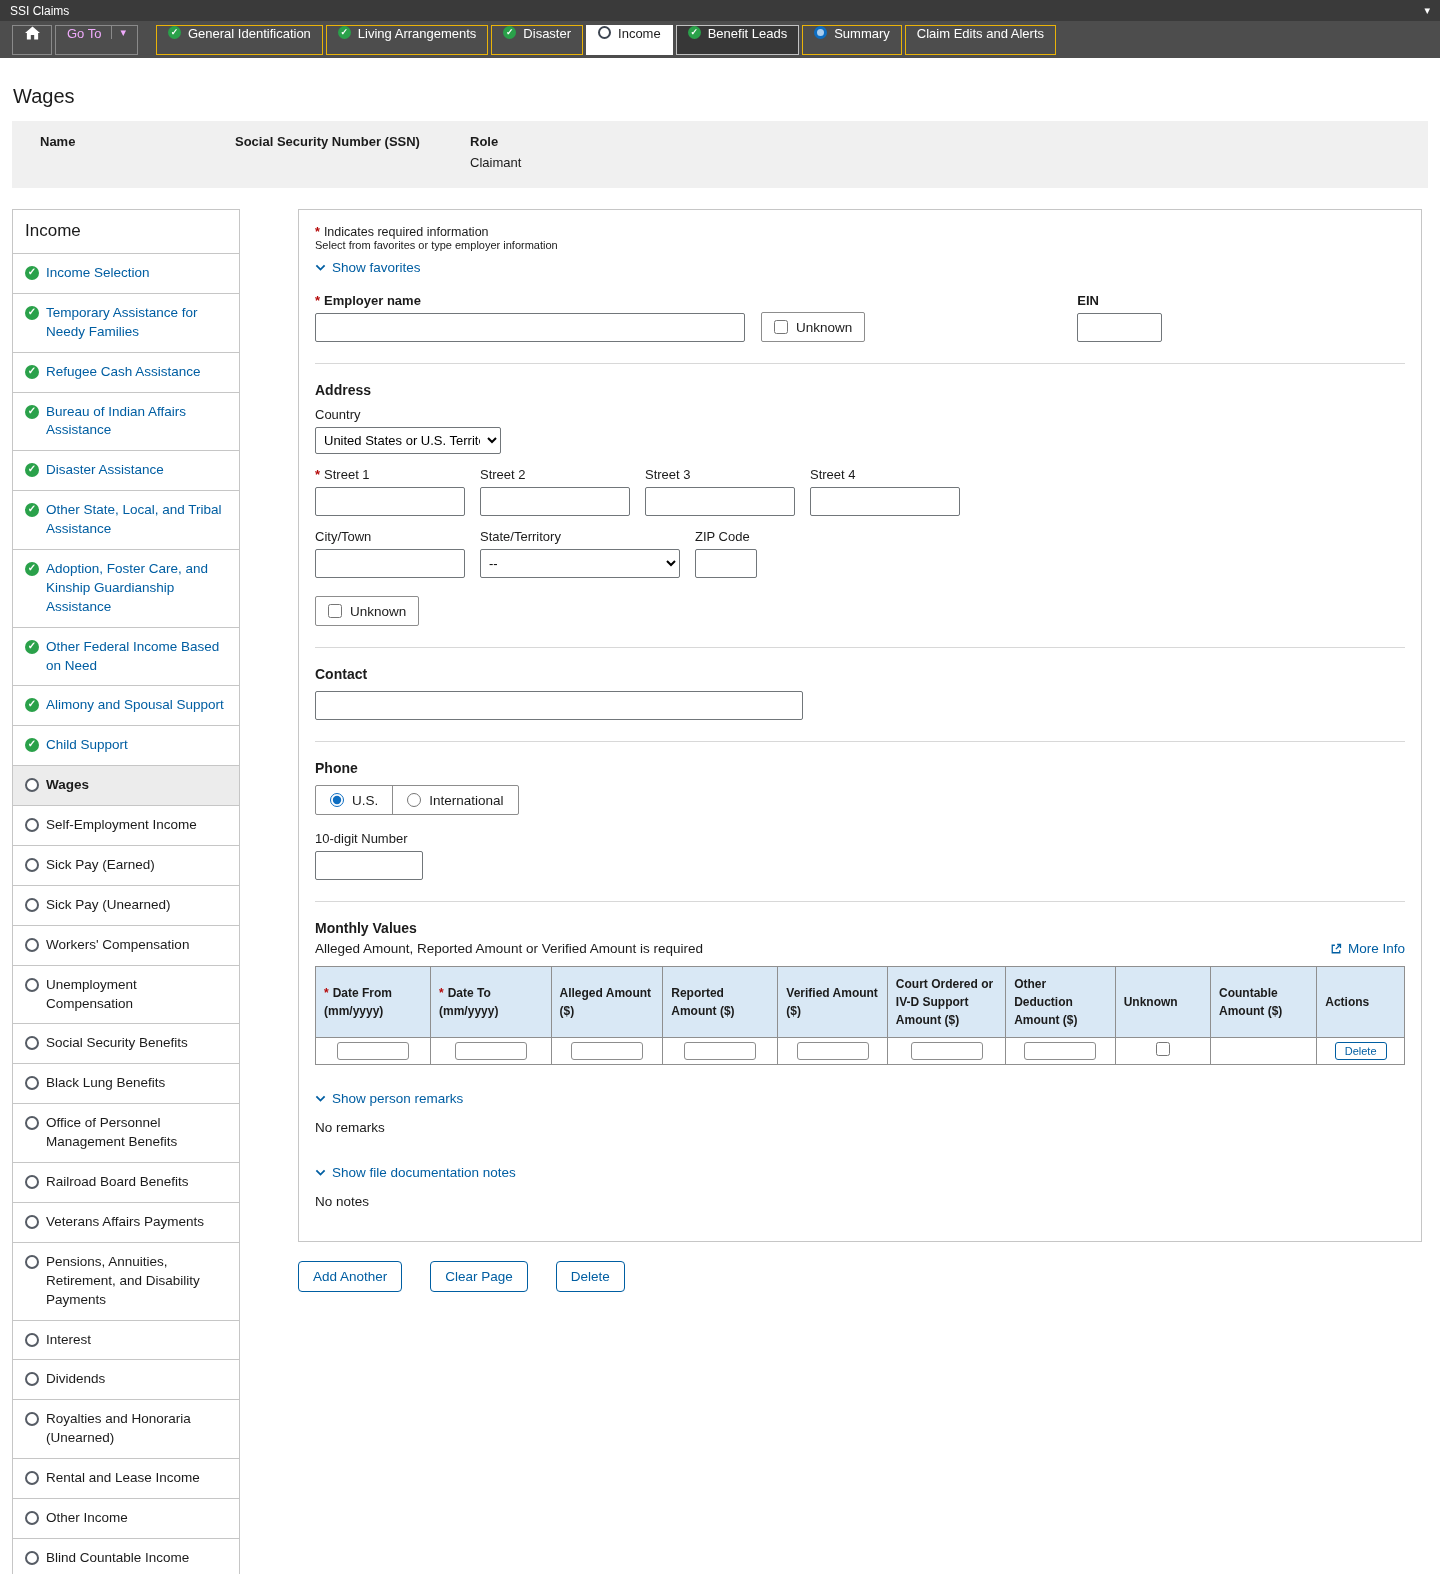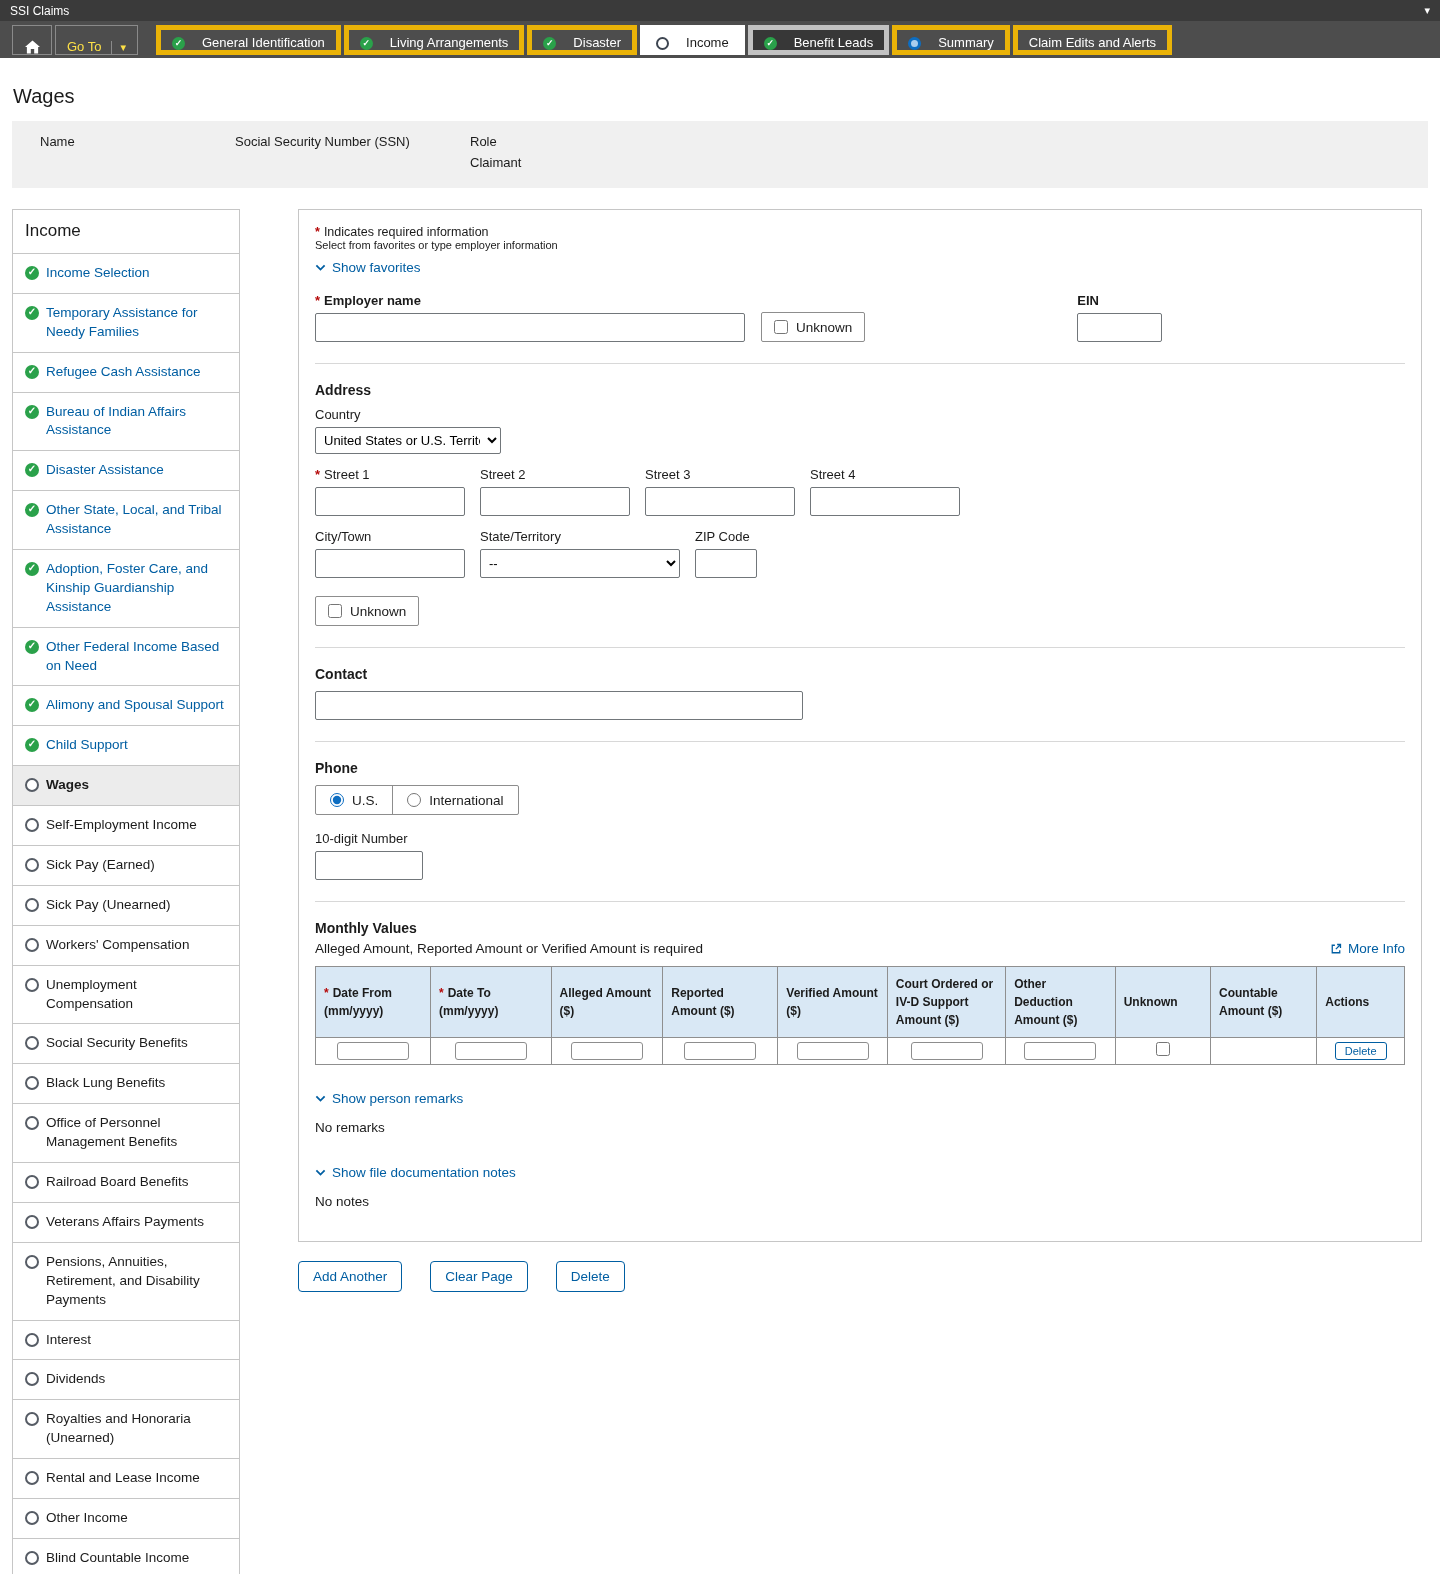--- a/index.html
+++ b/index.html
@@ -6,38 +6,38 @@
   html,body{background:#fff}
   body{width:1440px;font-family:"Liberation Sans",sans-serif;color:#1b1b1b;font-size:13px}
   button{font-family:inherit;cursor:pointer}
   input,select{font-family:inherit;font-size:13px}
   input[type=radio],input[type=checkbox]{accent-color:#0d6dc1;width:14px;height:14px;cursor:pointer}
 
   
   .titlebar{height:21px;background:#3a3a3a;color:#fff;display:flex;align-items:center;justify-content:space-between;padding:0 10px;font-size:12px}
   .titlebar .caret{cursor:pointer;font-size:11px}
   .navbar{height:37px;background:#4d4d4d;display:flex;align-items:center;padding:0 12px;gap:3px}
-  .nav-btn{height:30px;background:transparent;border:1px solid #8a8a8a;color:#fde047;display:flex;align-items:flex-end;gap:7px;padding:0 11px;font-size:13px}
+  .nav-btn{height:30px;background:transparent;border:1px solid #8a8a8a;color:#f0abfc;display:flex;align-items:flex-start;gap:7px;padding:0 11px;font-size:13px}
   .home-btn{width:40px;justify-content:center;padding:0}
   .goto-btn{margin-right:15px}
   .goto-caret{border-left:1px solid #8a8a8a;padding-left:8px;margin-left:3px;font-size:11px}
-  .tab{height:30px;background:transparent;border:5px solid #eab308;color:#fff;display:flex;align-items:flex-end;gap:17px;padding:0 11px;font-size:13px;white-space:nowrap}
+  .tab{height:30px;background:transparent;border:1px solid #eab308;color:#fff;display:flex;align-items:flex-start;gap:7px;padding:0 11px;font-size:13px;white-space:nowrap}
   .tab.active{background:#fff;color:#1b1b1b;border-color:#fff}
   .tab.dark{background:#373737;border-color:#c2c2c2}
   .tic{width:13px;height:13px;border-radius:50%;position:relative;flex:0 0 13px}
   .tab.complete .tic{background:#2aa14a}
   .tab.complete .tic::after{content:"✓";position:absolute;left:50%;top:50%;transform:translate(-50%,-54%);font-size:9px;font-weight:bold;color:#fff}
   .tab.active .tic{border:2px solid #3d4551;background:#fff}
   .tab.progress .tic{border:3px solid #0d6dc1;background:#a9cdee}
 
   
   .page-title{font-size:20px;font-weight:400;margin:27px 0 13px 13px}
   .claimant{background:#f0f0f0;margin:0 12px;padding:13px 28px 18px;display:flex;font-size:13px}
   .cl-col{display:flex;flex-direction:column;gap:6px}
-  .cl-col .lab{font-weight:normal}
+  .cl-col .lab{font-weight:bold}
   .cl-col1{width:195px}
   .cl-col2{width:235px}
 
   
   .main{display:flex;align-items:flex-start;padding:0 18px 0 12px;gap:58px;margin-top:21px}
   .sidebar{width:228px;flex:0 0 228px;border:1px solid #c6c6c6;background:#fff}
   .side-title{font-size:17px;padding:11px 12px 12px}
   .side-item{display:flex;gap:7px;padding:10px 12px;border-top:1px solid #c6c6c6;font-size:13.5px;line-height:1.4;cursor:pointer}
   .side-item .ic{width:14px;height:14px;border-radius:50%;position:relative;flex:0 0 14px;margin-top:2px}
   .side-item.complete .ic{background:#2aa14a}

